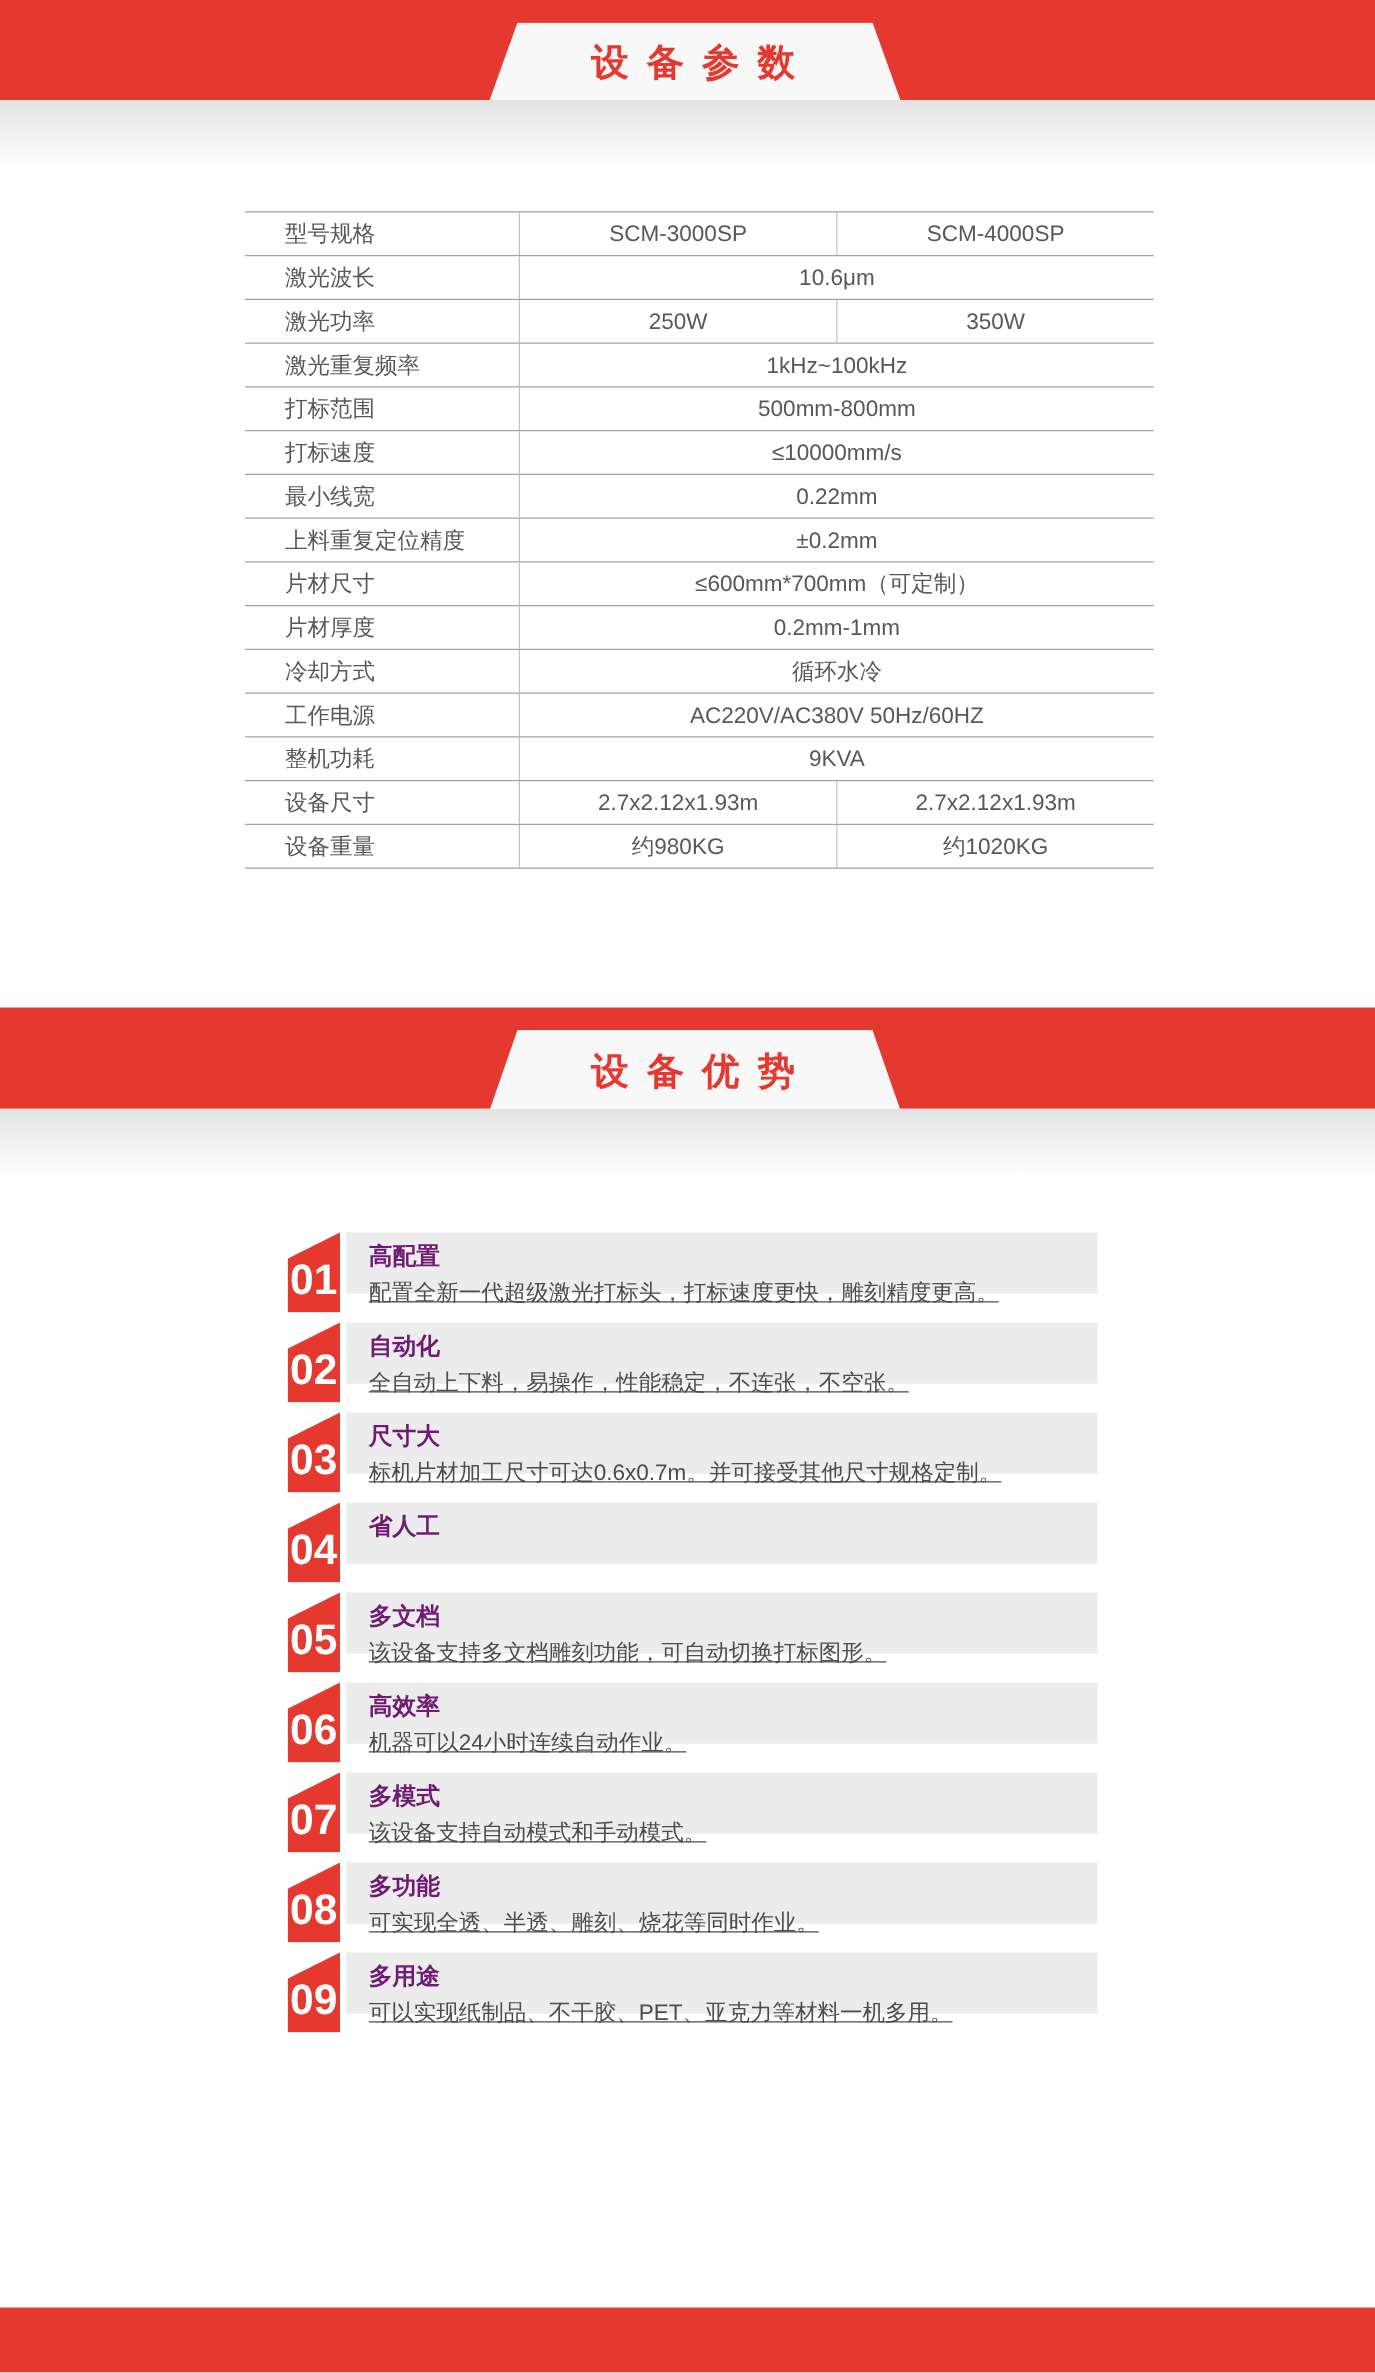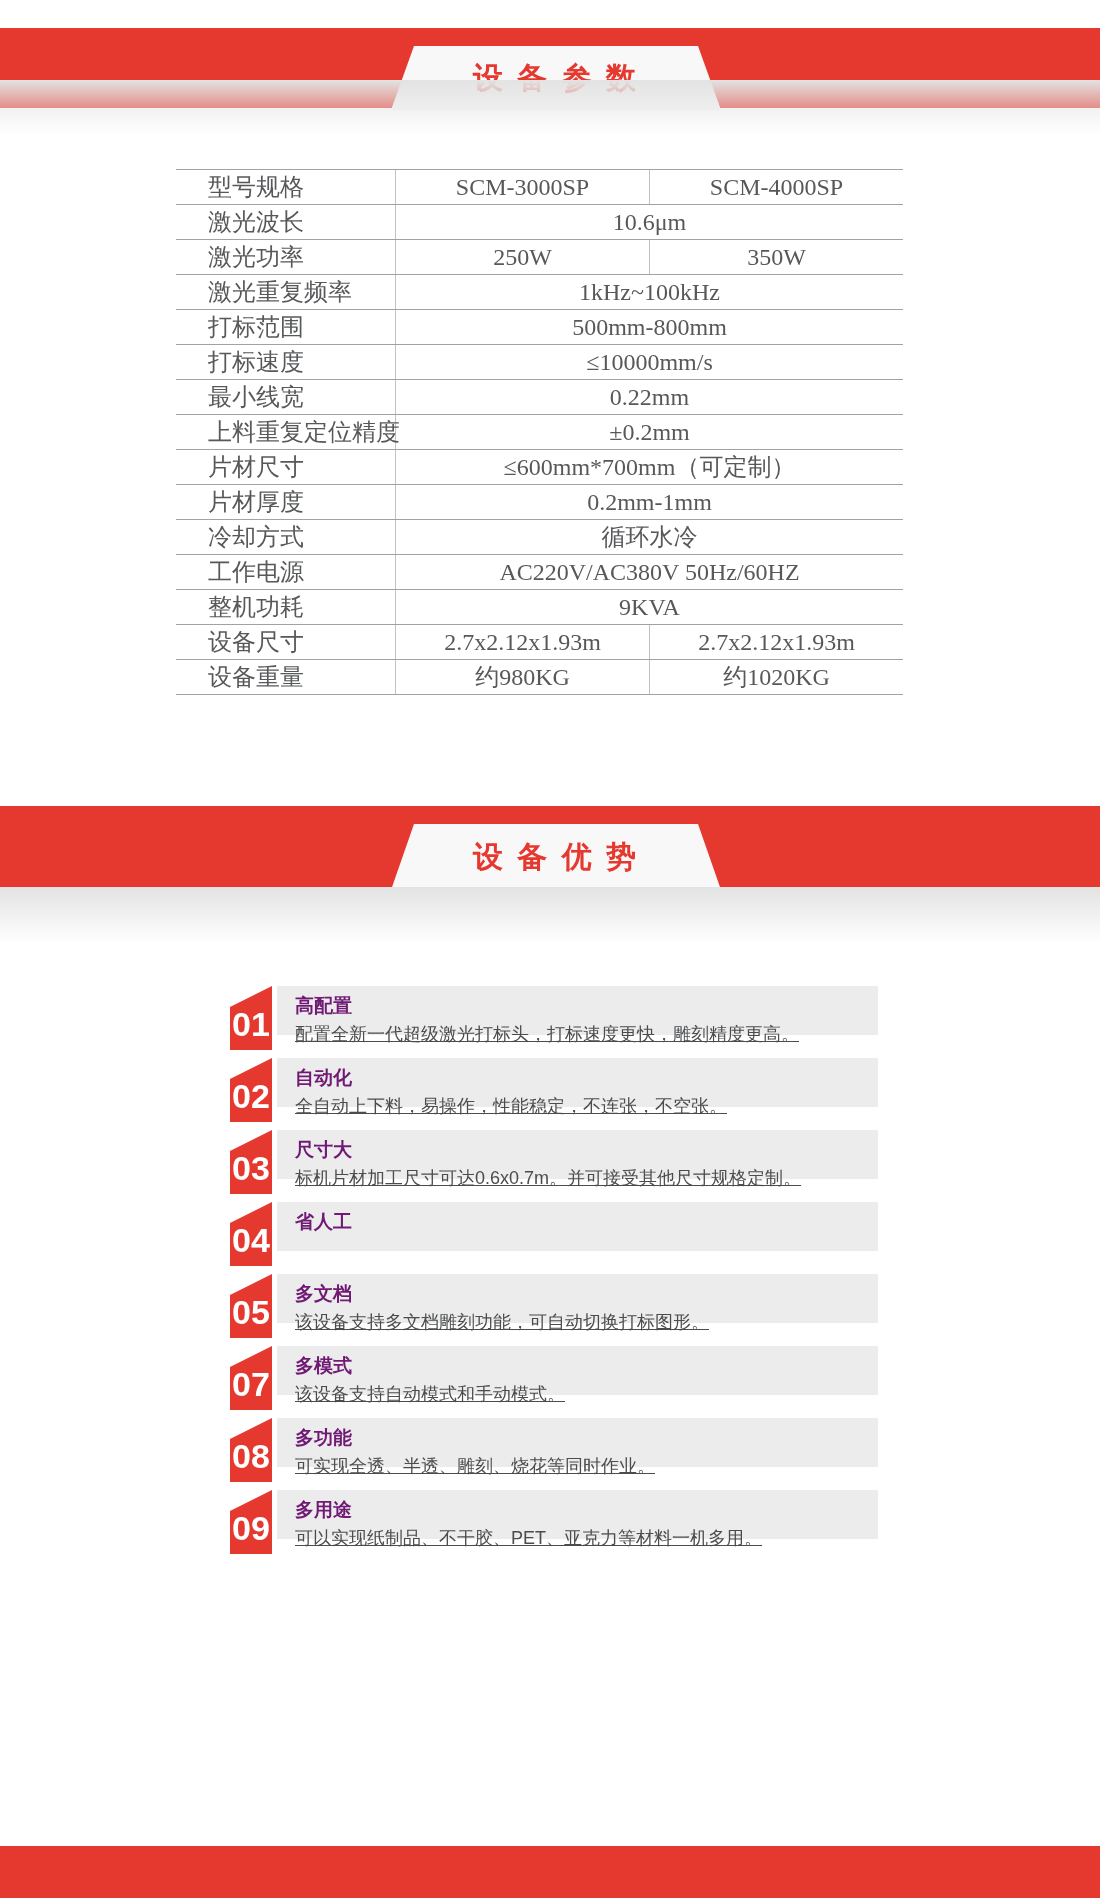--- a/index.html
+++ b/index.html
@@ -10,21 +10,21 @@
     --ink:#57585a;
   }
   html,body{margin:0;padding:0;}
   body{
     width:1100px;height:1898px;position:relative;background:#fff;
     font-family:"Liberation Sans","DejaVu Sans",sans-serif;color:var(--ink);
     overflow:hidden;
   }
   
   .band{position:absolute;left:0;width:1100px;background:var(--accent);}
-  .band-top{top:0;height:80px;margin-top:28px;}
+  .band-top{top:0;height:80px;}
   .band-mid{top:806px;height:81px;}
   .band-footer{top:1846px;height:52px;}
   .band-shadow{
     position:absolute;left:0;width:1100px;height:56px;
     background:linear-gradient(to bottom,#e3e3e3,rgba(255,255,255,0));
   }
   .shadow-top{top:80px;}
   .shadow-mid{top:887px;}
   
   .trapezoid{
@@ -34,22 +34,22 @@
     display:flex;align-items:center;justify-content:center;
     filter:drop-shadow(0 2px 2px rgba(0,0,0,0.18));
   }
   .band-mid .trapezoid{height:66px;}
   .banner-title{
     color:var(--accent);font-size:30px;font-weight:bold;
     letter-spacing:3px;white-space:nowrap;
   }
   
   .spec-table{
-    position:absolute;left:176px;top:169px;width:727px;
-    border-top:1px solid var(--line-h);font-size:24px;font-family:Liberation Serif, serif;
+    position:absolute;left:196px;top:169px;width:727px;
+    border-top:1px solid var(--line-h);font-size:18px;
   }
   .spec-row{display:flex;height:34px;border-bottom:1px solid var(--line-h);}
   .spec-label{
     width:220px;box-sizing:border-box;border-right:1px solid var(--line-v);
     display:flex;align-items:center;padding-left:32px;white-space:nowrap;
   }
   .spec-val{
     flex:1;display:flex;align-items:center;justify-content:center;white-space:nowrap;
   }
   .spec-val + .spec-val{border-left:1px solid var(--line-v);}
@@ -183,20 +183,27 @@
       </div>
     </div>
     <div class="adv-item">
       <div class="adv-num">05</div>
       <div class="adv-panel">
         <div class="adv-title">多文档</div>
         <div class="adv-desc">该设备支持多文档雕刻功能，可自动切换打标图形。</div>
       </div>
     </div>
     <div class="adv-item">
+      <div class="adv-num">06</div>
+      <div class="adv-panel">
+        <div class="adv-title">高效率</div>
+        <div class="adv-desc">机器可以24小时连续自动作业。</div>
+      </div>
+    </div>
+    <div class="adv-item">
       <div class="adv-num">07</div>
       <div class="adv-panel">
         <div class="adv-title">多模式</div>
         <div class="adv-desc">该设备支持自动模式和手动模式。</div>
       </div>
     </div>
     <div class="adv-item">
       <div class="adv-num">08</div>
       <div class="adv-panel">
         <div class="adv-title">多功能</div>

